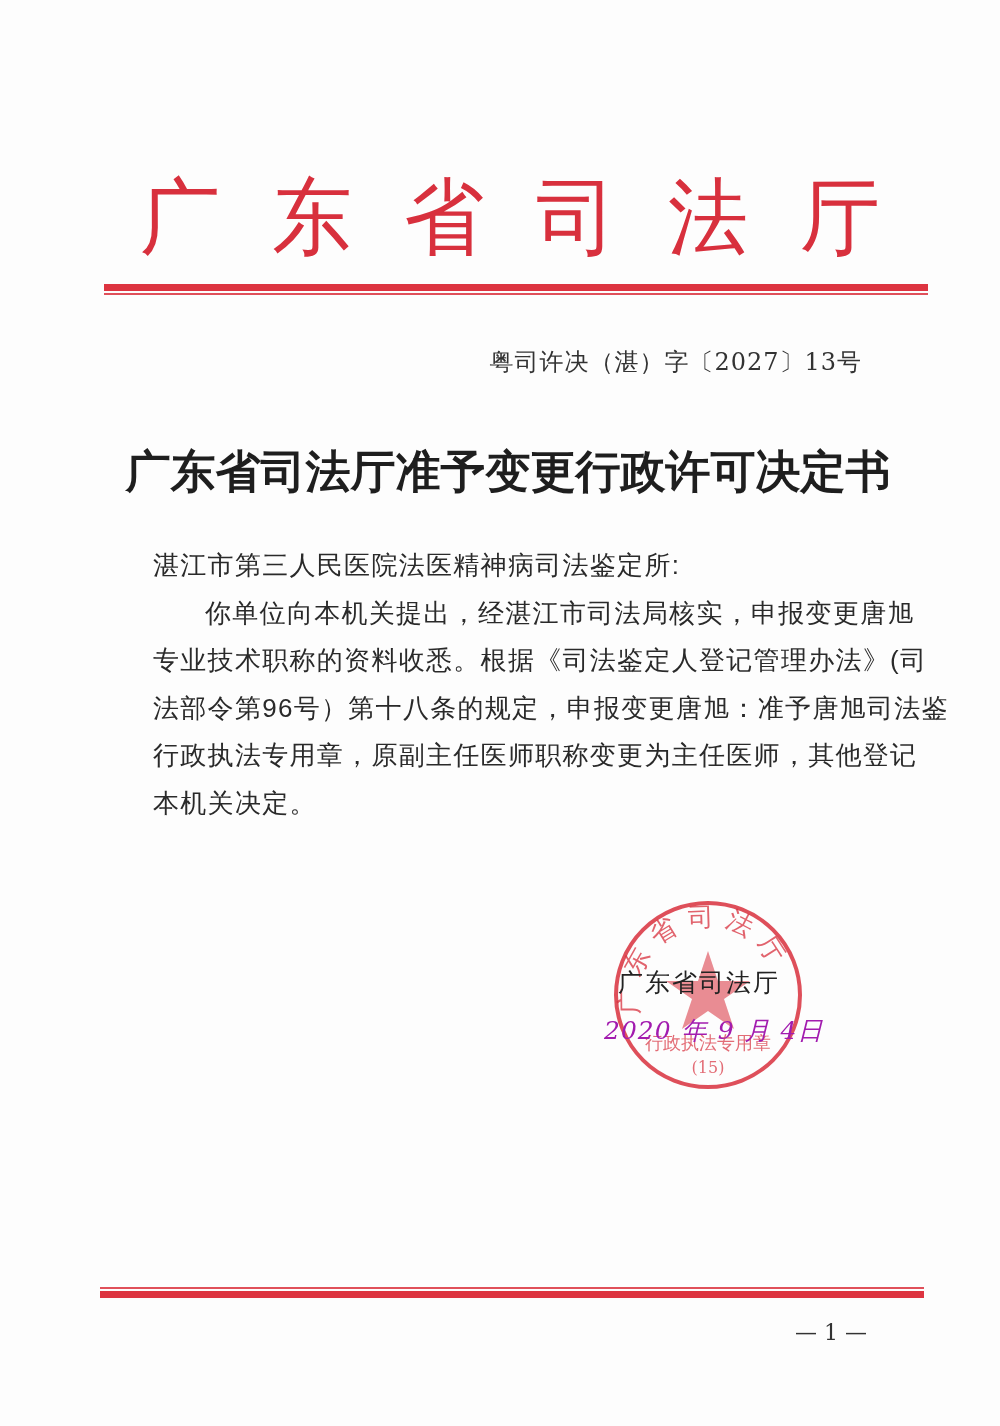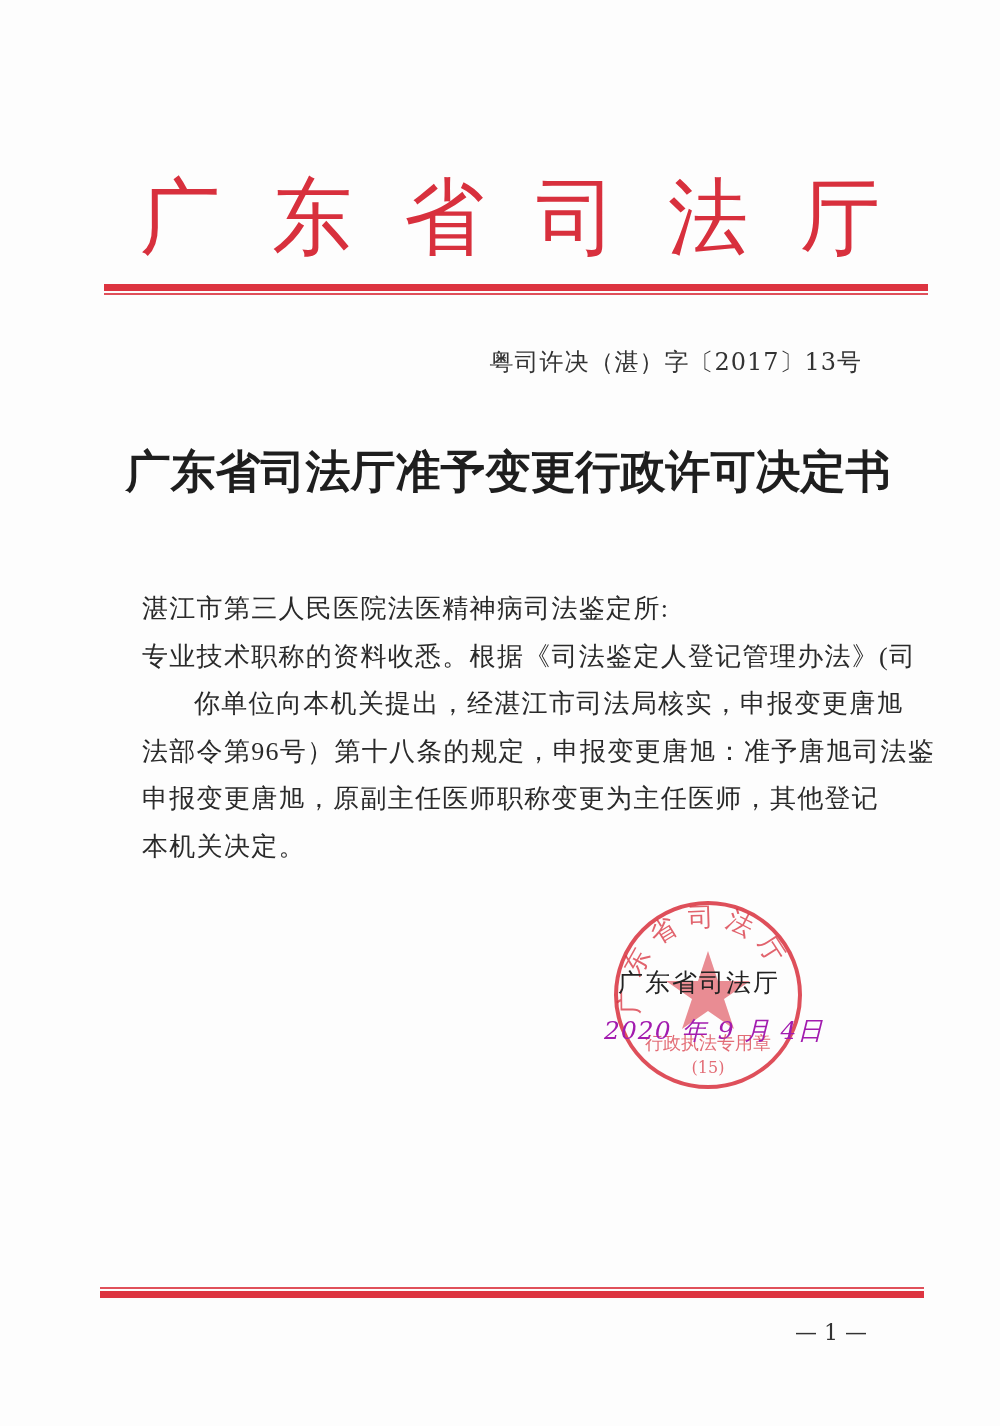--- a/index.html
+++ b/index.html
@@ -25,23 +25,23 @@
     right: 138px; top: 346px; font-size: 24px; color: #333; letter-spacing: 1px;
     font-family: "DejaVu Serif", serif;
   }
   .title {
     left: 0; width: 1000px; top: 442px; text-align: center;
     font-size: 45px; font-weight: bold; color: #1e1e1e; letter-spacing: 0px;
     font-family: "DejaVu Sans", sans-serif;
     margin-left: 8px;
   }
   .body-text {
-    left: 142px; width: 765px; top: 542px;
+    left: 153px; width: 765px; top: 542px;
     font-size: 26px; line-height: 47.5px; color: #2a2a2a;
-    font-family: Liberation Serif, serif; letter-spacing: 1.3px; margin-top: 43px;
+    font-family: Liberation Sans, sans-serif; letter-spacing: 1.3px;
   }
   .body-text .line { display: block; white-space: nowrap; }
   .addressee { display: block; }
   .indent { padding-left: 52px; }
   .stamp {
     left: 612px; top: 899px; width: 192px; height: 192px;
   }
   .sign-org {
     left: 618px; top: 966px; font-size: 25px; color: #222;
     font-family: "DejaVu Sans", sans-serif; letter-spacing: 2px;
@@ -64,30 +64,30 @@
   <span>东</span>
   <span>省</span>
   <span>司</span>
   <span>法</span>
   <span>厅</span>
 </div>
 
 <div class="abs rule-thick" style="left:104px; top:284px; width:824px; height:7px;"></div>
 <div class="abs rule-thin" style="left:104px; top:293px; width:824px; height:2px;"></div>
 
-<div class="abs docno">粤司许决（湛）字〔2017〕13号</div>
+<div class="abs docno">粤司许决（湛）字〔2027〕13号</div>
 
 <div class="abs title">广东省司法厅准予变更行政许可决定书</div>
 
 <div class="abs body-text">
   <span class="line addressee">湛江市第三人民医院法医精神病司法鉴定所:</span>
+  <span class="line indent">你单位向本机关提出，经湛江市司法局核实，申报变更唐旭</span>
   <span class="line">专业技术职称的资料收悉。根据《司法鉴定人登记管理办法》(司</span>
-  <span class="line indent">你单位向本机关提出，经湛江市司法局核实，申报变更唐旭</span>
   <span class="line">法部令第96号）第十八条的规定，申报变更唐旭：准予唐旭司法鉴</span>
-  <span class="line">申报变更唐旭，原副主任医师职称变更为主任医师，其他登记</span>
+  <span class="line">行政执法专用章，原副主任医师职称变更为主任医师，其他登记</span>
   <span class="line">本机关决定。</span>
 </div>
 
 <svg class="abs stamp" viewBox="0 0 192 192">
   <defs>
     <path id="arcTop" d="M 30 120 A 70 70 0 1 1 162 120" fill="none"></path>
   </defs>
   <circle cx="96" cy="96" r="92" fill="none" stroke="#d8303d" stroke-width="4" opacity="0.85"></circle>
   <text font-family="DejaVu Sans, sans-serif" font-size="26" fill="#d8303d" opacity="0.75" letter-spacing="10">
     <textPath href="#arcTop" startOffset="2%">广东省司法厅</textPath>

